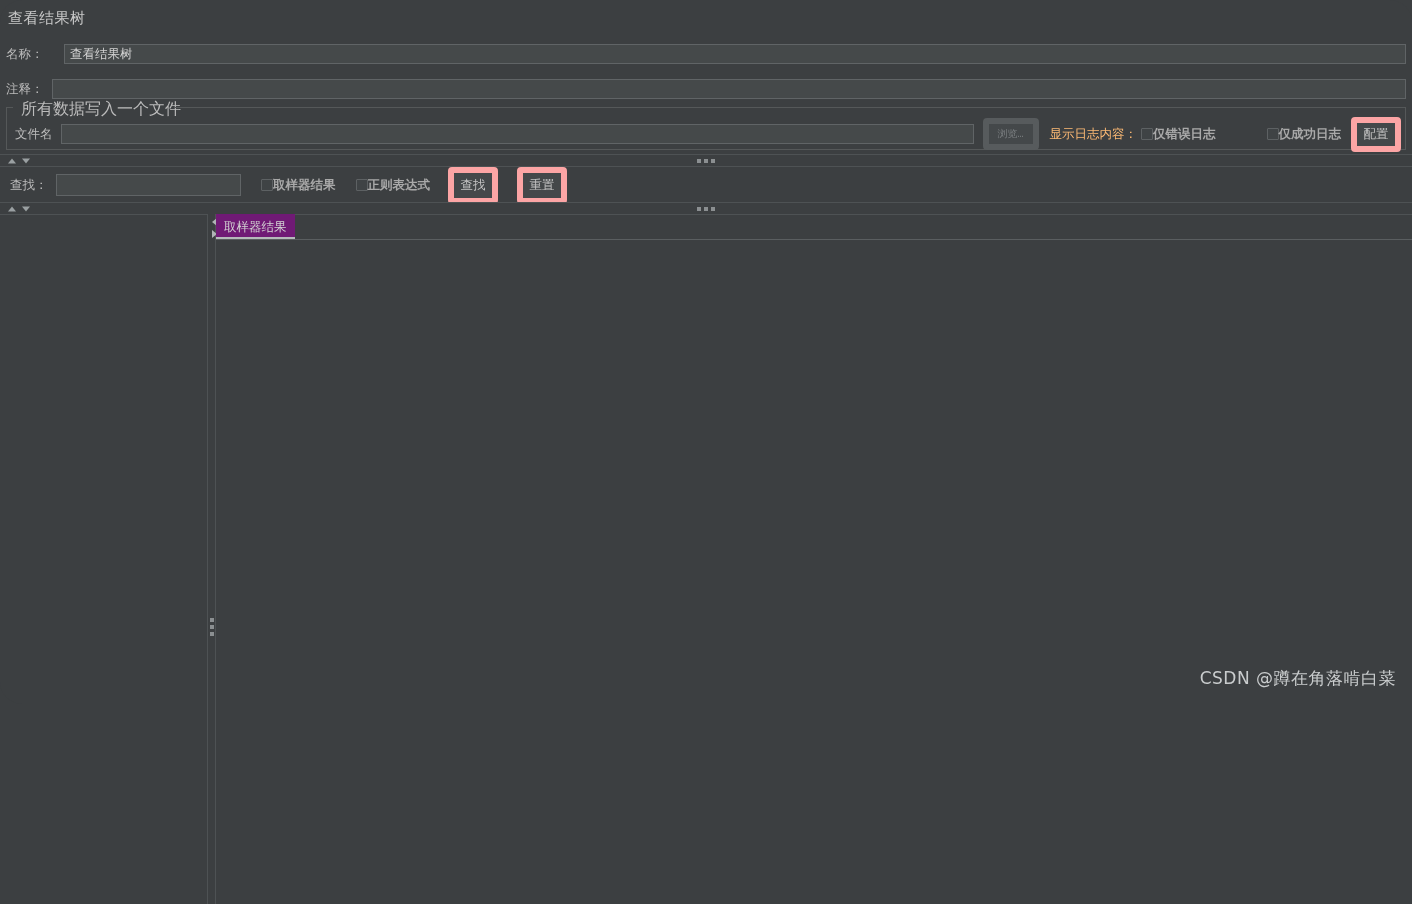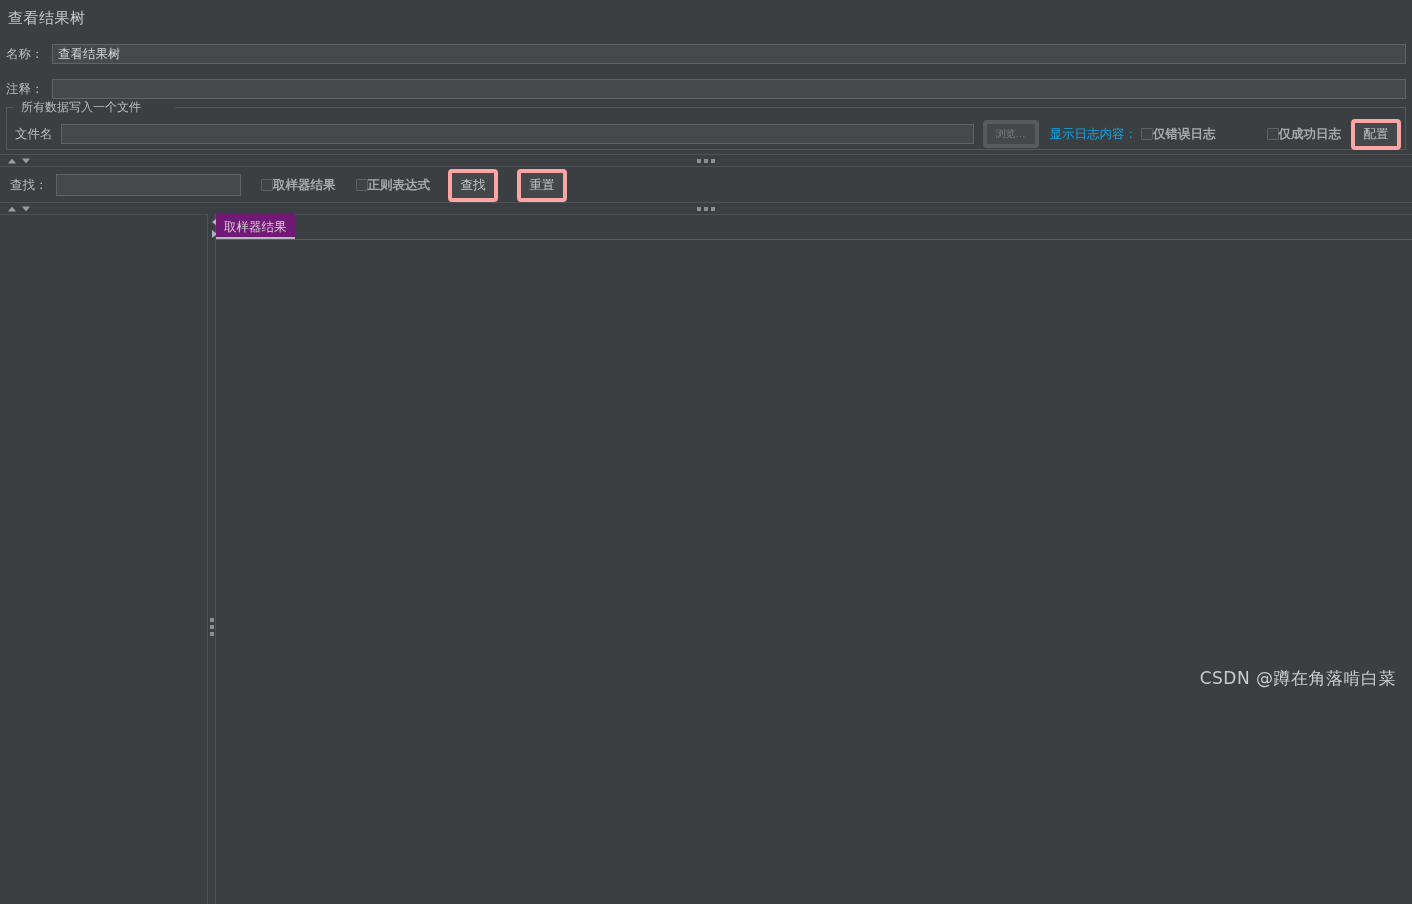--- a/index.html
+++ b/index.html
@@ -39,20 +39,21 @@
     white-space: nowrap;
   }
   .name-row {
     position: absolute;
     left: 6px;
     top: 43px;
     width: 1400px;
     height: 22px;
     display: flex;
     align-items: center;
+    gap: 12px;
   }
   .name-row .row-label { width: 46px; }
   .comment-row {
     position: absolute;
     left: 6px;
     top: 78px;
     width: 1400px;
     height: 22px;
     display: flex;
     align-items: center;
@@ -92,21 +93,21 @@
     top: 0;
     width: 6px;
     border-top: 1px solid #555859;
   }
   .groupbox-legend {
     position: absolute;
     left: 10px;
     top: -8px;
     background: #3c3f41;
     padding: 0 4px;
-    font-size: 12px;
+    font-size: 16px;
     color: #bcbcbc;
     white-space: nowrap;
   }
   .groupbox-topline-right {
     position: absolute;
     right: 0;
     top: 0;
     height: 1px;
     background: #555859;
   }
@@ -122,24 +123,24 @@
     box-sizing: border-box;
   }
   .file-row .row-label {
     width: 46px;
     margin-left: 4px;
   }
   .file-row .text-input { flex: 1; }
 
   .btn {
     background: #44484a;
-    border: 4px solid #fca5a5;
+    border: 6px solid #fca5a5;
     border-radius: 4px;
     color: #c4c4c4;
-    font-family: Liberation Serif, serif;
+    font-family: Liberation Mono, monospace;
     font-size: 12.5px;
     padding: 3px 10px;
     cursor: pointer;
     box-sizing: border-box;
     white-space: nowrap;
   }
   .btn.disabled {
     color: #7b7f81;
     border-color: #575b5d;
   }
@@ -161,21 +162,21 @@
     background: #3f4345;
     box-sizing: border-box;
     display: inline-block;
     border-radius: 1px;
   }
   .cb.dim { border-color: #5d6163; }
   .cb-label { color: #bcbcbc; font-size: 12.5px; }
   .cb-label.dim { color: #a9a9a9; }
 
   .log-label {
-    color: #0ea5e9;
+    color: #fdba74;
     font-size: 12.5px;
     white-space: nowrap;
     text-align: center;
   }
 
   
   .splitter {
     position: absolute;
     left: 0;
     width: 1412px;

